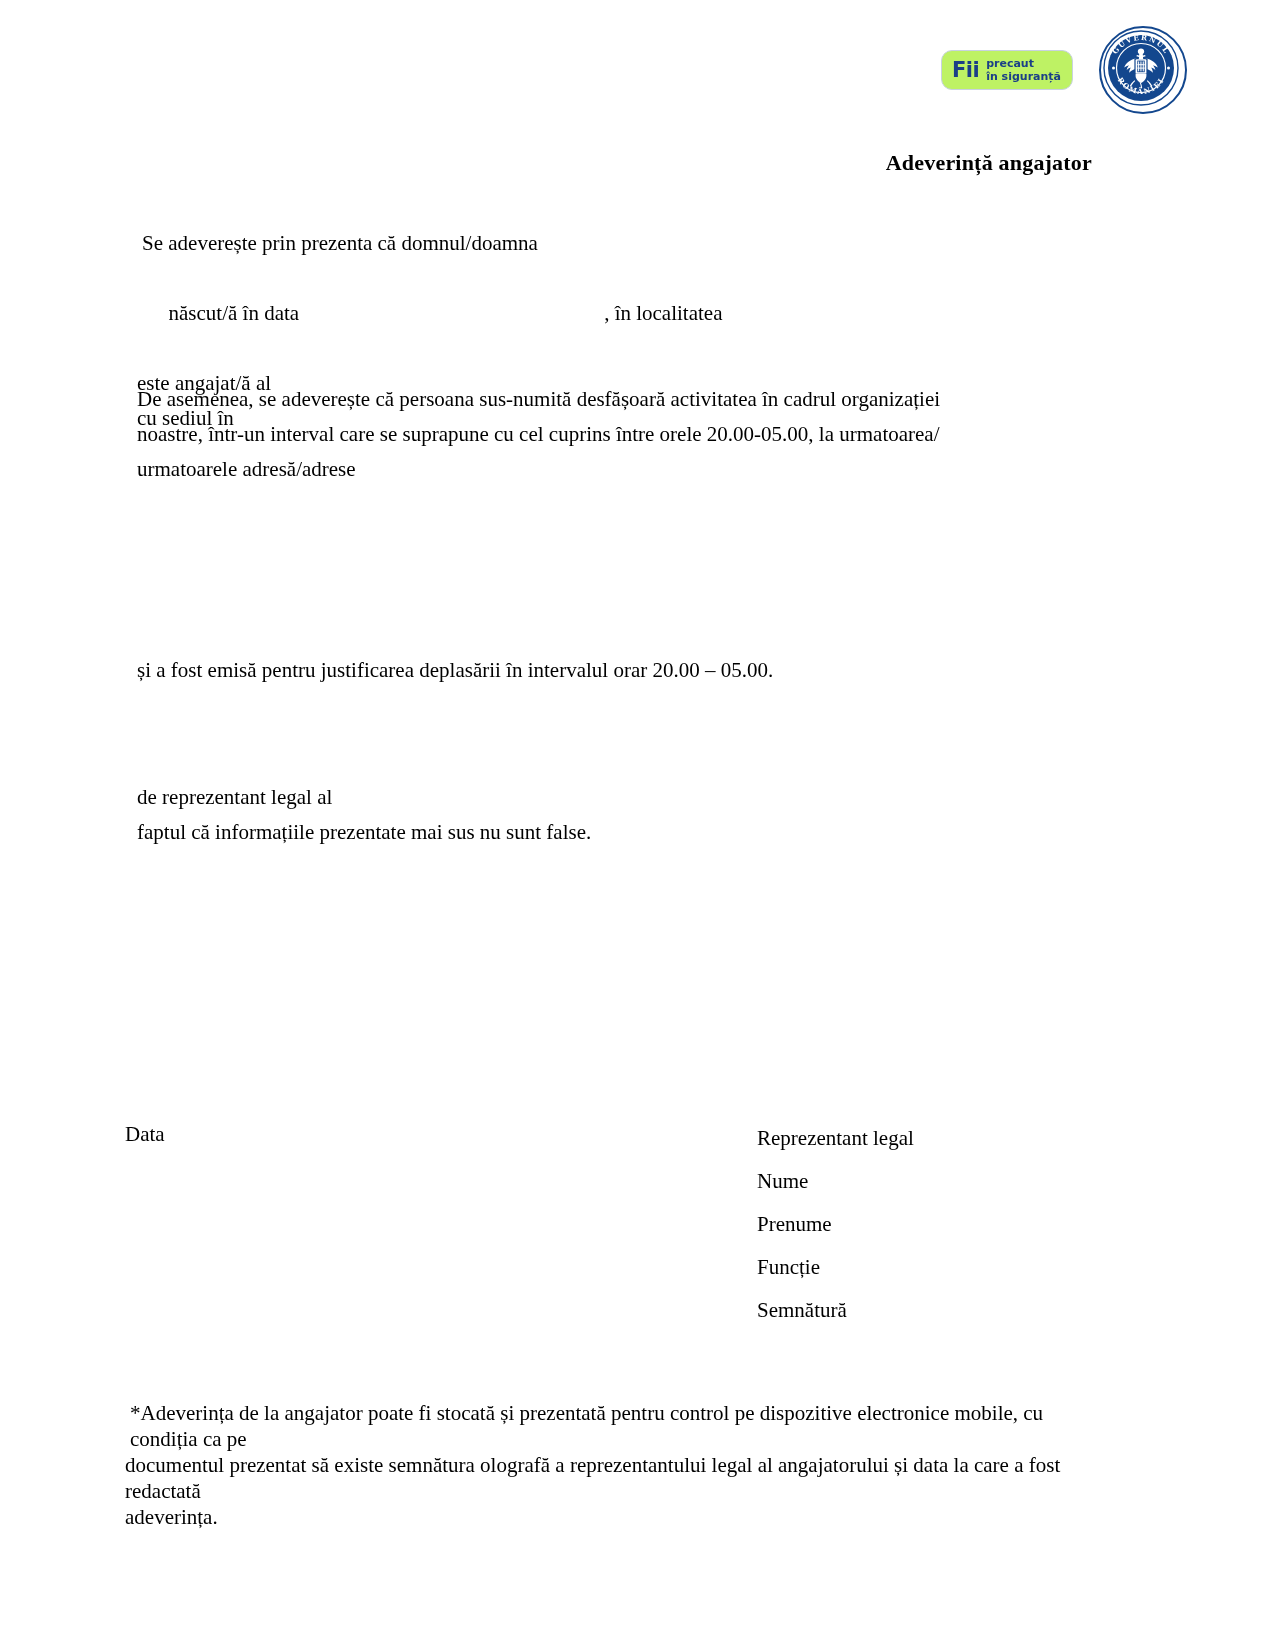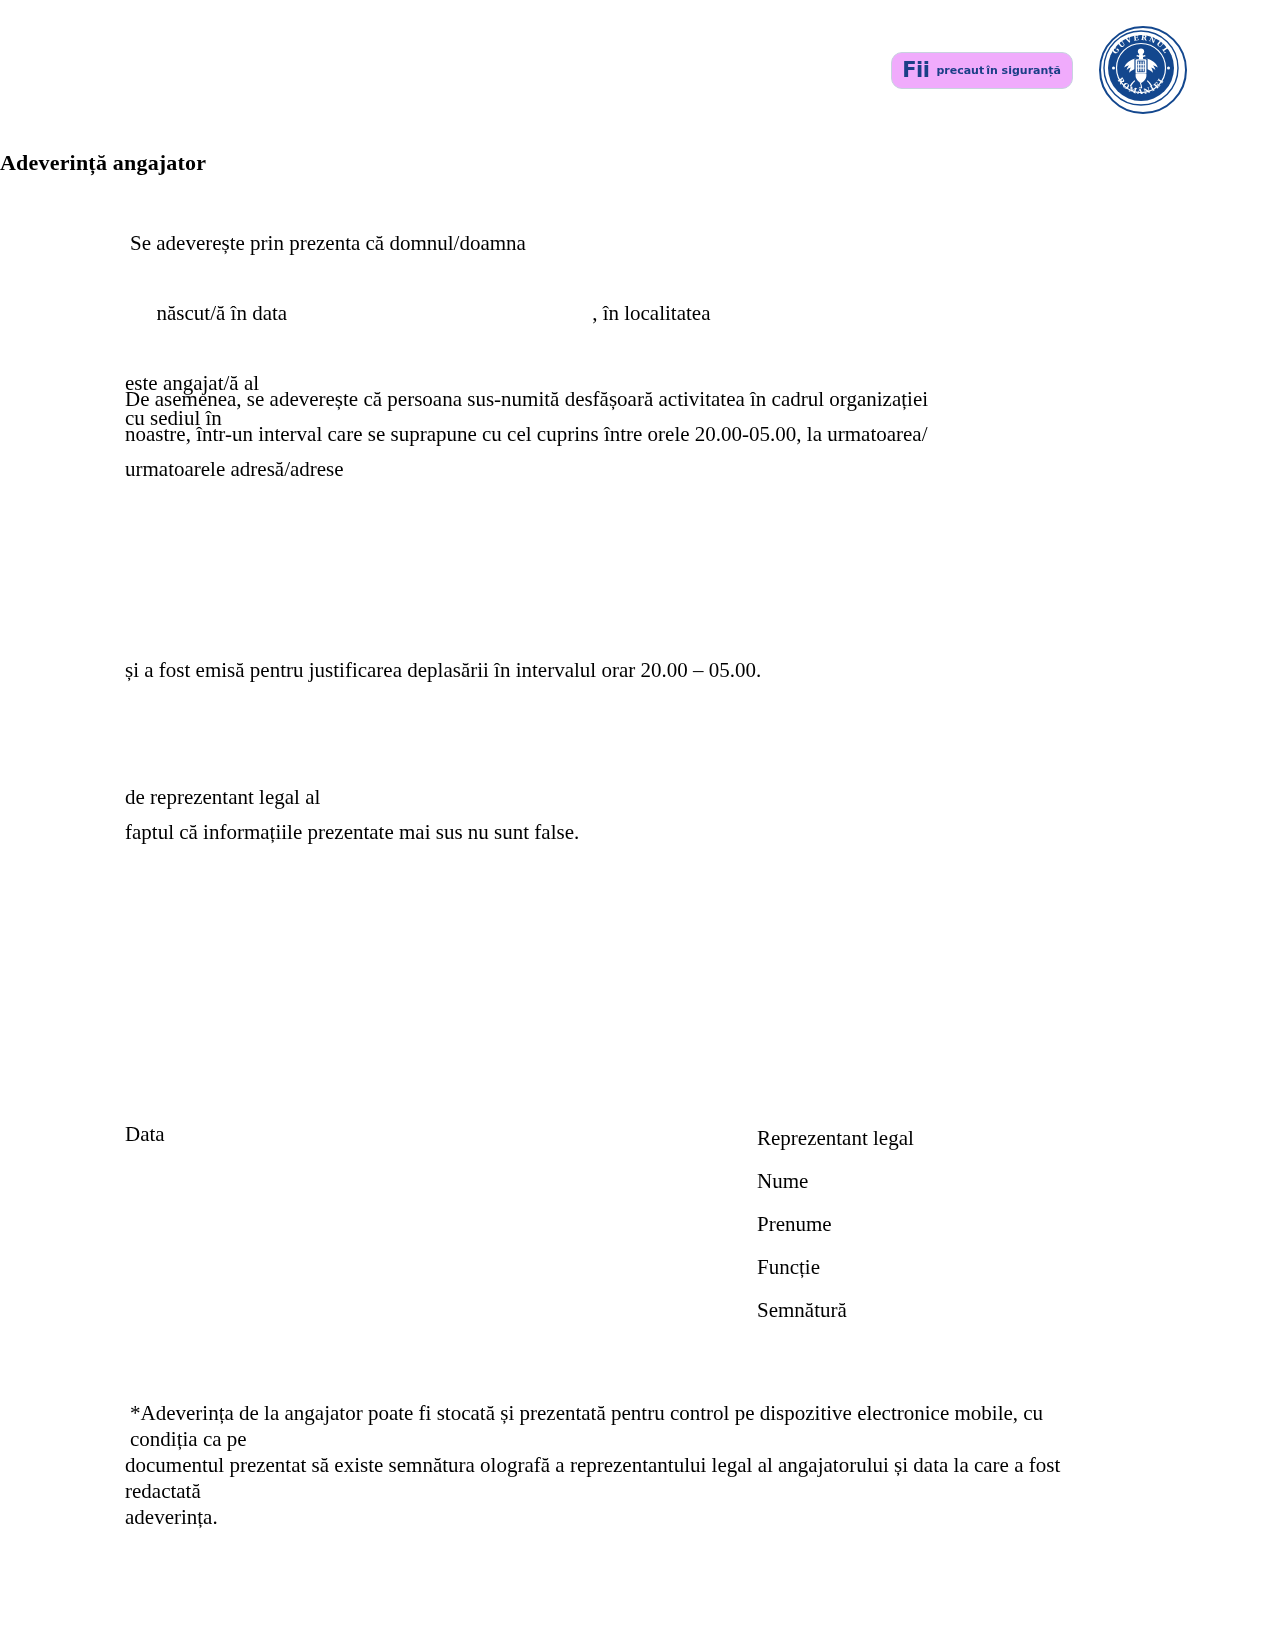--- a/index.html
+++ b/index.html
@@ -31,37 +31,37 @@
     top: 26px;
     right: 88px;
     display: flex;
     align-items: center;
     gap: 26px;
   }
 
   .fii-badge {
     border: 1px solid #c8d2e0;
     border-radius: 11px;
-    background: #f0abfc;
+    background: #bef264;
     padding: 7px 11px 7px 10px;
     display: flex;
     align-items: center;
     gap: 7px;
     line-height: 1;
   }
   .fii-badge .fii-word {
     font-family: "DejaVu Sans", "Liberation Sans", sans-serif;
     font-weight: bold;
     font-size: 21px;
     color: #1b3f87;
     letter-spacing: -0.5px;
   }
   .fii-badge .fii-lines {
     display: flex;
-    flex-direction: row;
+    flex-direction: column;
     gap: 2px;
     font-family: "DejaVu Sans", "Liberation Sans", sans-serif;
     font-weight: bold;
     font-size: 11px;
     color: #1b3f87;
   }
 
   .seal {
     position: relative;
     width: 84px;
@@ -72,29 +72,29 @@
     display: block;
   }
   .seal svg { display: block; }
 
   
   .doc-title {
     position: absolute;
     top: 150px;
     left: 0;
     width: 1092px;
-    text-align: left;
+    text-align: right;
     font-size: 22px;
     font-weight: bold;
     letter-spacing: 0.2px;
   }
 
   .block {
     position: absolute;
-    left: 125px;
+    left: 137px;
     width: 965px;
     font-size: 21px;
     line-height: 35px;
   }
 
   .line { white-space: pre-wrap; }
   .indent-first { padding-left: 5px; }
 
   .fill-gap { display: inline-block; }
 

